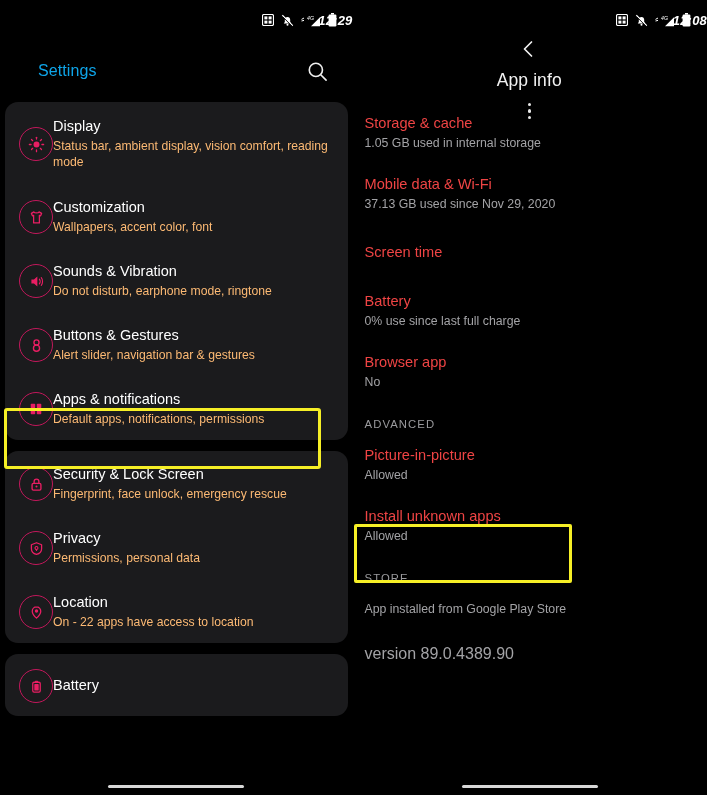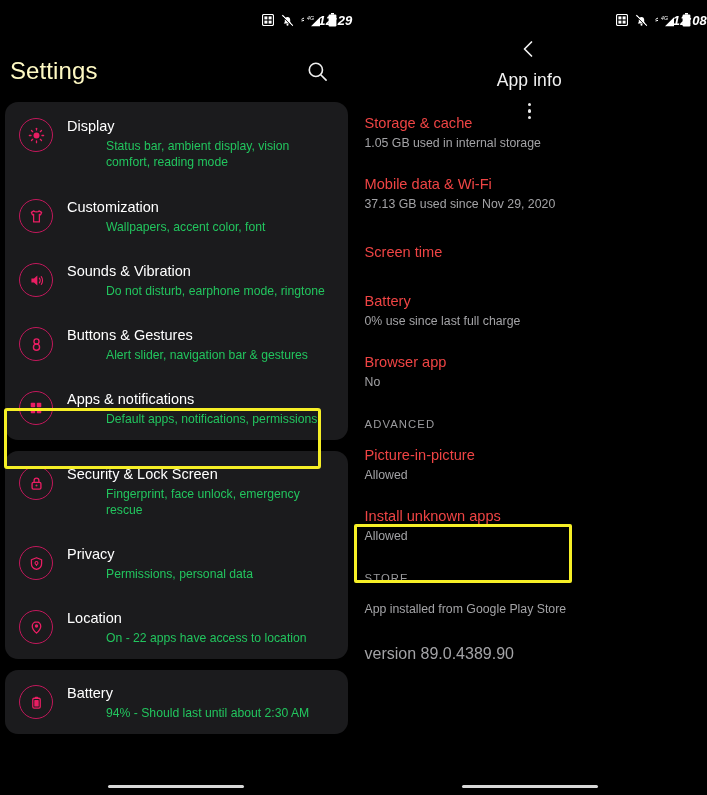--- a/index.html
+++ b/index.html
@@ -14,33 +14,33 @@
   .phone.right { width:354px; }
 
   
   .statusbar { position:relative; height:40px; display:flex; align-items:center; justify-content:flex-end;font-style:italic; }
   .status-time { color:#fff; font-size:13px; font-weight:bold; letter-spacing:.2px; }
   .status-icons { position:absolute; right:16px; top:0; height:40px; display:flex; align-items:center; gap:7px; }
   .sicon { display:block; }
 
   
   .settings-header { height:62px; display:flex; align-items:center; padding:0 18px 0 10px; }
-  .settings-title { color:#fef9c3; font-size:24px; letter-spacing:.1px; flex:1; }
+  .settings-title { color:#0ea5e9; font-size:16px; letter-spacing:.1px; flex:1;margin-left:28px; }
   .search-btn { width:34px; height:34px; display:flex; align-items:center; justify-content:center; }
 
   
   .cards { padding:0 5px; }
   .card { background:#1b1b1d; border-radius:13px; margin-bottom:11px; overflow:hidden; }
-  .srow { display:flex; align-items:flex-start; padding:13px 16px 13px 14px; gap:14px; min-height:58px; }
+  .srow { display:flex; align-items:center; padding:13px 16px 13px 14px; min-height:58px; }
   .srow.tall { padding-top:14px; padding-bottom:14px; }
   .icon-circle { flex:0 0 auto; width:34px; height:34px; border-radius:50%; border:1.4px solid #c2185b;
                  display:flex; align-items:center; justify-content:center; margin-top:2px; }
   .srow-text { flex:1; padding-top:1px; }
   .srow-title { color:#ffffff; font-size:14.5px; line-height:19px; }
-  .srow-sub { color:#22c55e; font-size:12.2px; line-height:16px; margin-top:2px;margin-left:39px; }
+  .srow-sub { color:#fdba74; font-size:12.2px; line-height:16px; margin-top:2px; }
 
   .highlight-left {
     position:absolute; left:4px; top:408px; width:317px; height:61px;
     border:3px solid #f6ef26; border-radius:3px; pointer-events:none; z-index:20;
   }
 
   
   .appinfo-header { height:62px; display:flex; align-items:center; padding:0 14px 0 12px; gap:12px;flex-direction:column; }
   .back-btn { width:26px; height:30px; display:flex; align-items:center; justify-content:center; }
   .appinfo-title { color:#f2f2f2; font-size:17.5px; flex:1; letter-spacing:.1px; }
@@ -240,21 +240,20 @@
         <div class="srow">
           <div class="icon-circle">
             <svg width="17" height="17" viewBox="0 0 20 20">
               <rect x="8.2" y="3.2" width="3.6" height="1.8" rx="0.6" fill="#e91e63"></rect>
               <rect x="5.6" y="5" width="8.8" height="11.6" rx="1.6" fill="none" stroke="#e91e63" stroke-width="1.5"></rect>
               <rect x="7.4" y="7" width="5.2" height="7.8" rx="0.8" fill="#e91e63"></rect>
             </svg>
           </div>
           <div class="srow-text">
             <div class="srow-title">Battery</div>
-            <div class="srow-sub">94% - Should last until about 2:30 AM</div>
           </div>
         </div>
       </div>
 
     </div>
 
     <div class="highlight-left"></div>
     <div class="home-ind"></div>
   </div>
 

